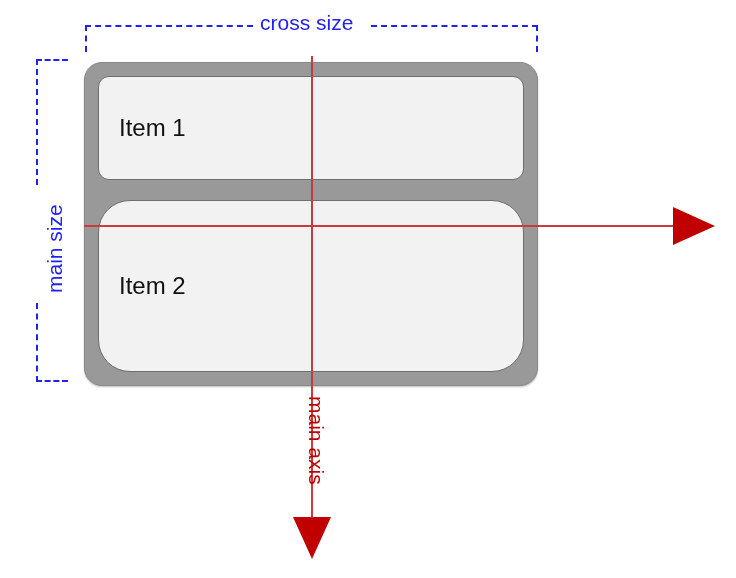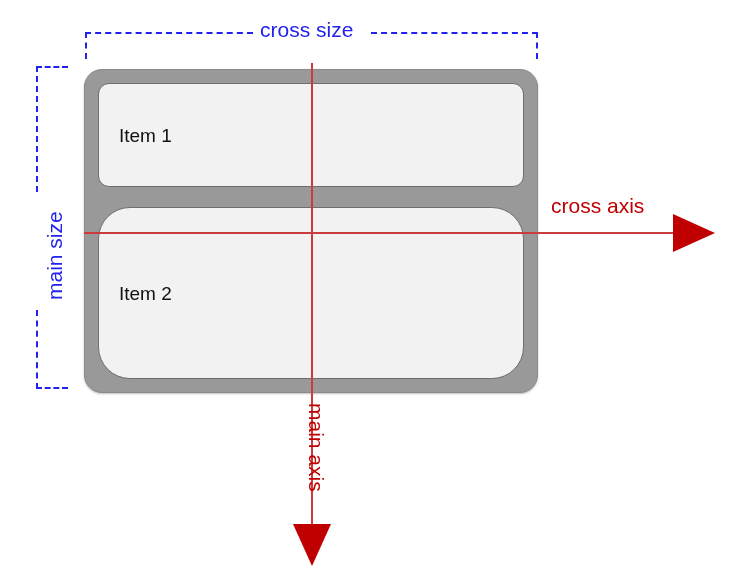--- a/index.html
+++ b/index.html
@@ -10,21 +10,21 @@
   body {
     width: 736px;
     height: 578px;
     position: relative;
     overflow: hidden;
     font-family: "Liberation Sans", sans-serif;
   }
 
   #diagram-root {
     position: absolute;
-    left: 0; top: 7px;
+    left: 0; top: 0;
     width: 736px;
     height: 408px;
   }
 
   
   .flex-container {
     position: absolute;
     left: 84px;
     top: 62px;
     width: 454px;
@@ -42,21 +42,21 @@
 
   .flex-item {
     box-sizing: border-box;
     background: #f2f2f2;
     border: 1px solid #6e6e6e;
     border-radius: 11px;
     display: flex;
     align-items: center;
     padding-left: 20px;
     color: #111111;
-    font-size: 19px;
+    font-size: 24px;
     line-height: 1;
   }
   .flex-item.item-1 { height: 104px; }
   .flex-item.item-2 { height: 172px; border-radius: 32px; }
 
   
   .axis-line-h {
     position: absolute;
     left: 84px;
     top: 225px;
@@ -169,19 +169,18 @@
     <div class="flex-item item-1">
       <span>Item 1</span>
     </div>
     <div class="flex-item item-2">
       <span>Item 2</span>
     </div>
   </div>
 
   <div class="axis-line-h"></div>
   <div class="arrow-right"></div>
-  <div class="axis-label label-cross-axis">cross axis</div>
 
   <div class="axis-line-v"></div>
   <div class="arrow-down"></div>
   <div class="axis-label label-main-axis">main axis</div>
 
 </div>
 
 </body></html>

